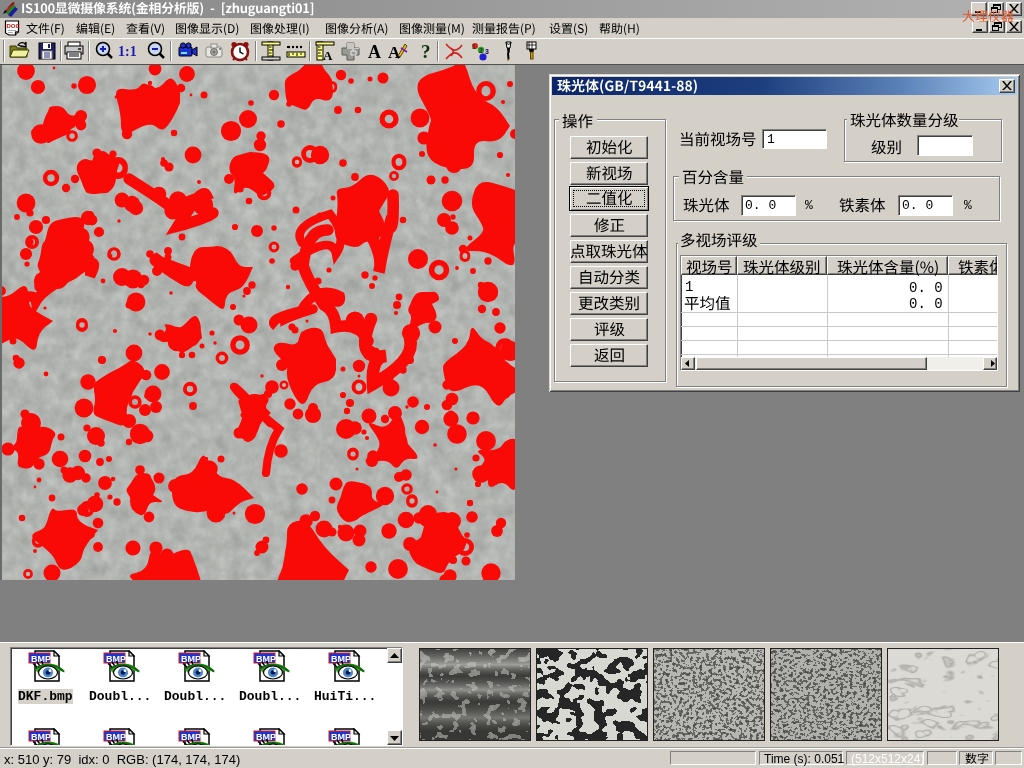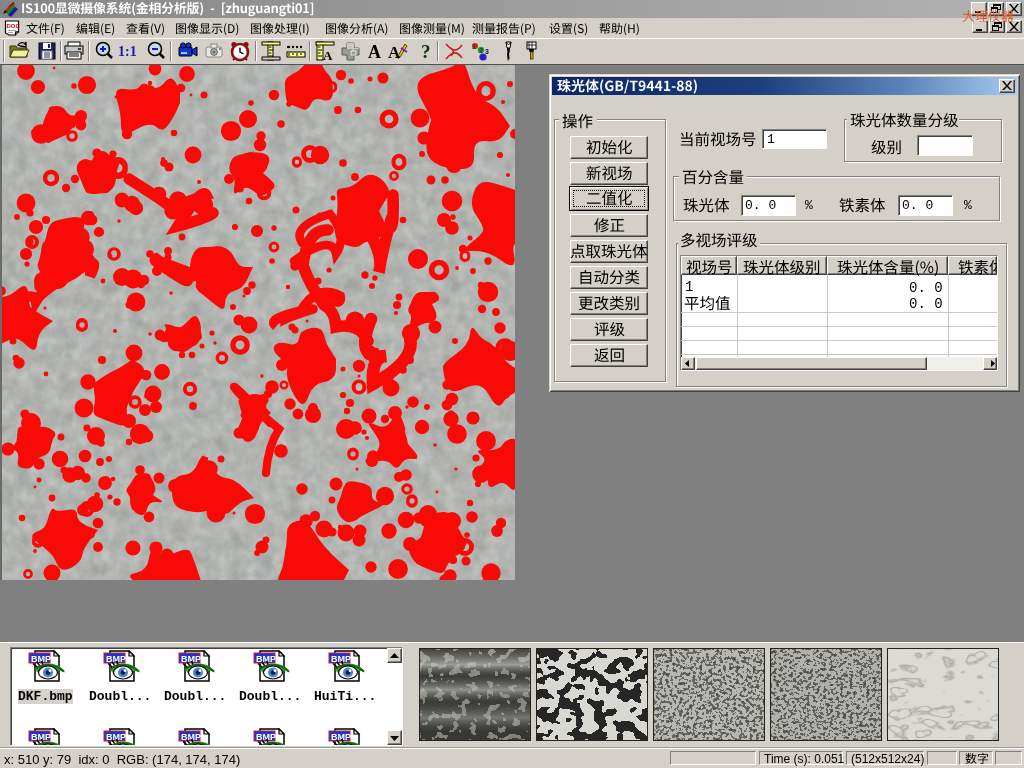--- a/index.html
+++ b/index.html
@@ -1239,21 +1239,21 @@
     <rect width="112" height="93" filter="url(#t5)"></rect>
     <rect x="0.5" y="0.5" width="111" height="92" fill="none" stroke="#222"></rect>
   </svg>
 <div class="abs" style="left:0;top:748px;width:1024px;height:20px;background:#d4d0c8;border-top:1px solid #fff;z-index:2"></div>
 <div class="abs" style="left:0;top:747px;width:1024px;height:1px;background:#9a9a9a;z-index:2"></div>
 <div style="position:absolute;left:4px;top:752px;font-family:'Liberation Sans',monospace;font-size:13px;color:#000;z-index:3;white-space:pre;line-height:15px;letter-spacing:0px">x: 510 y: 79  idx: 0  RGB: (174, 174, 174)</div>
 <div style="position:absolute;left:670px;top:751px;width:86px;height:14px;border:1px solid;border-color:#808080 #fff #fff #808080;z-index:3"></div>
 <div style="position:absolute;left:759px;top:751px;width:84px;height:14px;border:1px solid;border-color:#808080 #fff #fff #808080;z-index:3"></div>
 <div style="position:absolute;left:764px;top:752px;font-family:'Liberation Sans',monospace;font-size:12px;color:#000;z-index:4;white-space:pre;line-height:14px;letter-spacing:0px">Time (s): 0.051</div>
 <div style="position:absolute;left:846px;top:751px;width:78px;height:14px;border:1px solid;border-color:#808080 #fff #fff #808080;z-index:3"></div>
-<div style="position:absolute;left:851px;top:752px;font-family:'Liberation Sans',monospace;font-size:12px;color:#000000;z-index:4;white-space:pre;line-height:14px;letter-spacing:0px">(512x512x24)</div>
+<div style="position:absolute;left:851px;top:752px;font-family:'Liberation Sans',monospace;font-size:12px;color:#ffffff;z-index:4;white-space:pre;line-height:14px;letter-spacing:0px">(512x512x24)</div>
 <div style="position:absolute;left:927px;top:751px;width:30px;height:14px;border:1px solid;border-color:#808080 #fff #fff #808080;z-index:3"></div>
 <div style="position:absolute;left:959px;top:751px;width:34px;height:14px;border:1px solid;border-color:#808080 #fff #fff #808080;z-index:3"></div>
 <div style="position:absolute;left:995px;top:751px;width:27px;height:14px;border:1px solid;border-color:#808080 #fff #fff #808080;z-index:3"></div>
 <div style="position:absolute;left:965px;top:752px;z-index:4"><svg width="24" height="16" viewBox="0 0 24 16">
       <g fill="#000" transform="translate(0,11) scale(0.012,-0.012)">
         <use href="#gr6570" x="0"></use>
         <use href="#gr5B57" x="1000"></use>
       </g>
     </svg></div>
 <svg width="0" height="0" style="position:absolute">

